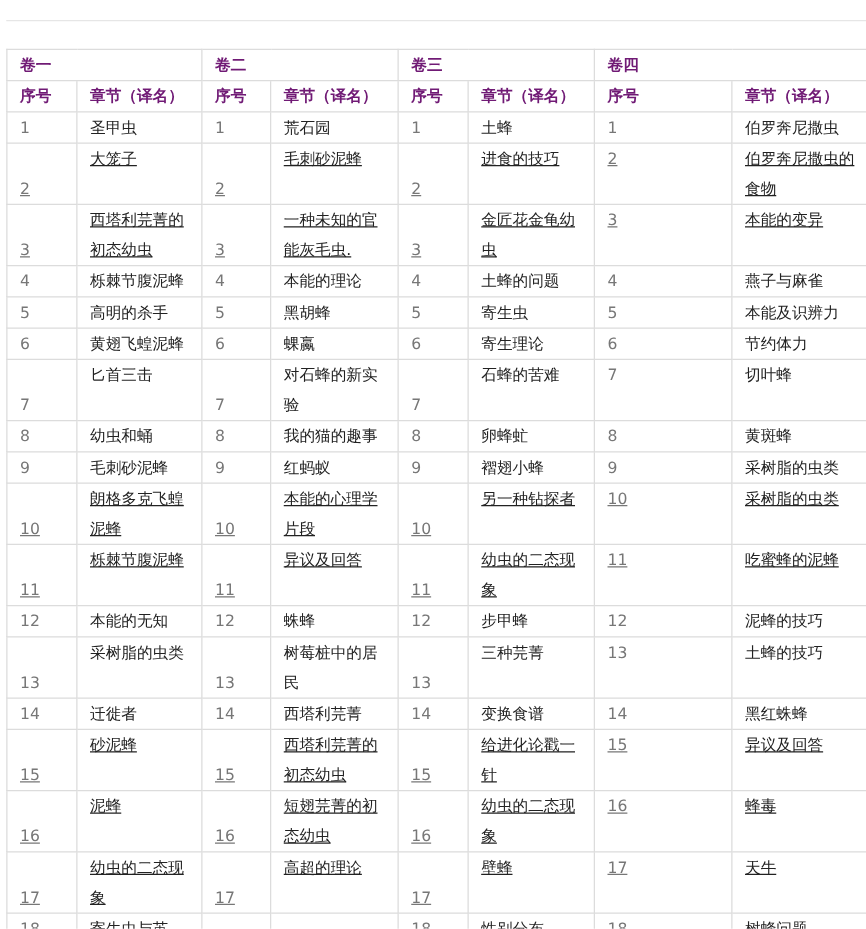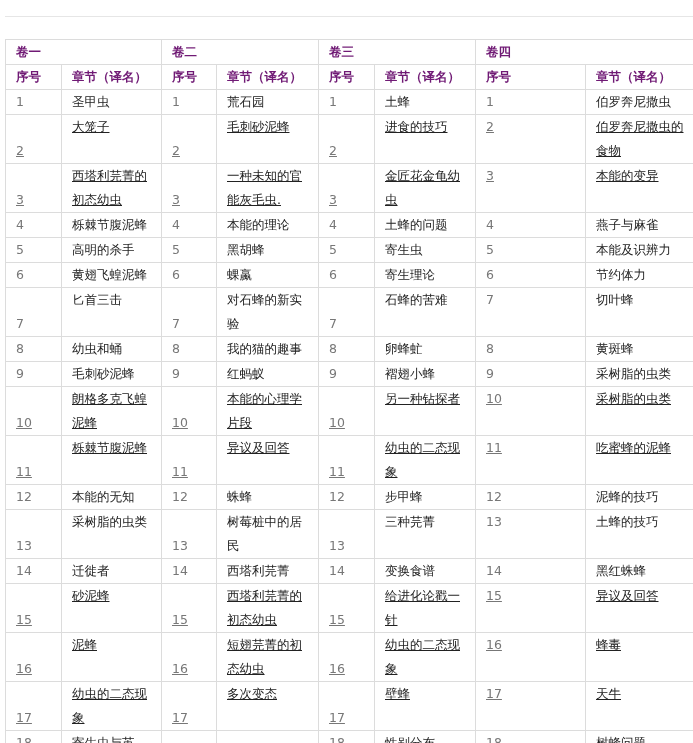--- a/index.html
+++ b/index.html
@@ -216,21 +216,21 @@
         <td class="ch">短翅芫菁的初态幼虫</td>
         <td class="no">16</td>
         <td class="ch">幼虫的二态现象</td>
         <td class="no top">16</td>
         <td class="ch">蜂毒</td>
       </tr>
       <tr class="double">
         <td class="no">17</td>
         <td class="ch">幼虫的二态现象</td>
         <td class="no">17</td>
-        <td class="ch">多次变态</td>
+        <td class="ch">高超的理论</td>
         <td class="no">17</td>
         <td class="ch">壁蜂</td>
         <td class="no top">17</td>
         <td class="ch">天牛</td>
       </tr>
       <tr class="single">
         <td class="no">18</td>
         <td class="ch">寄生虫与茧-</td>
         <td class="no"></td>
         <td class="ch"></td>

